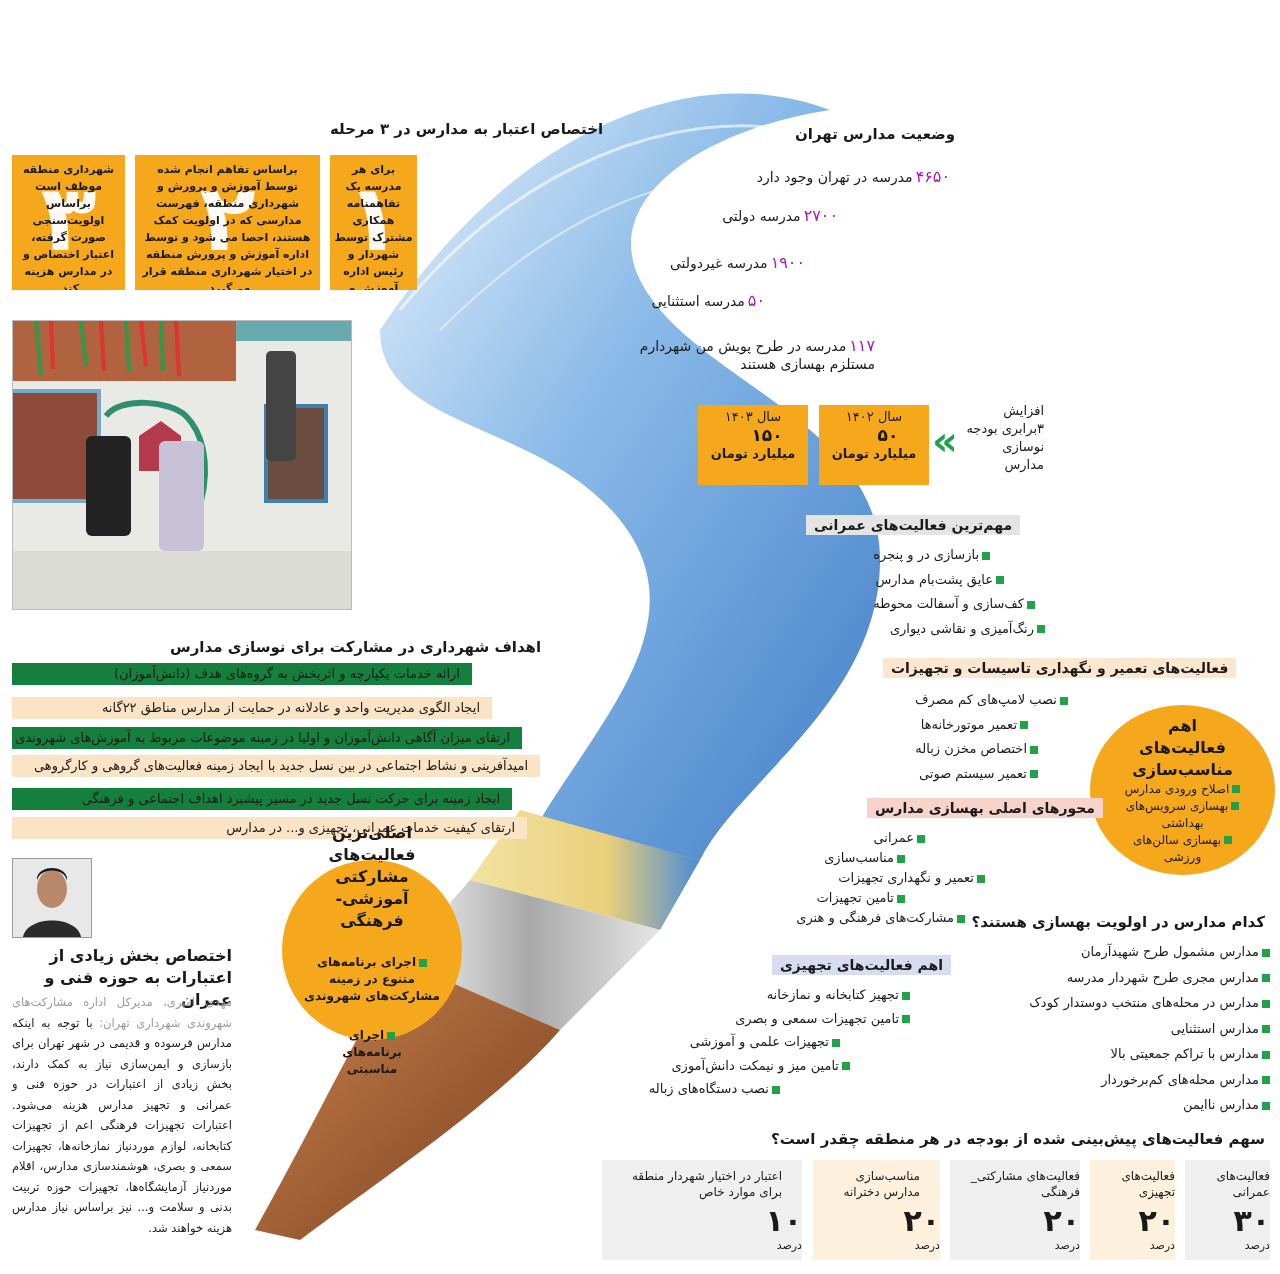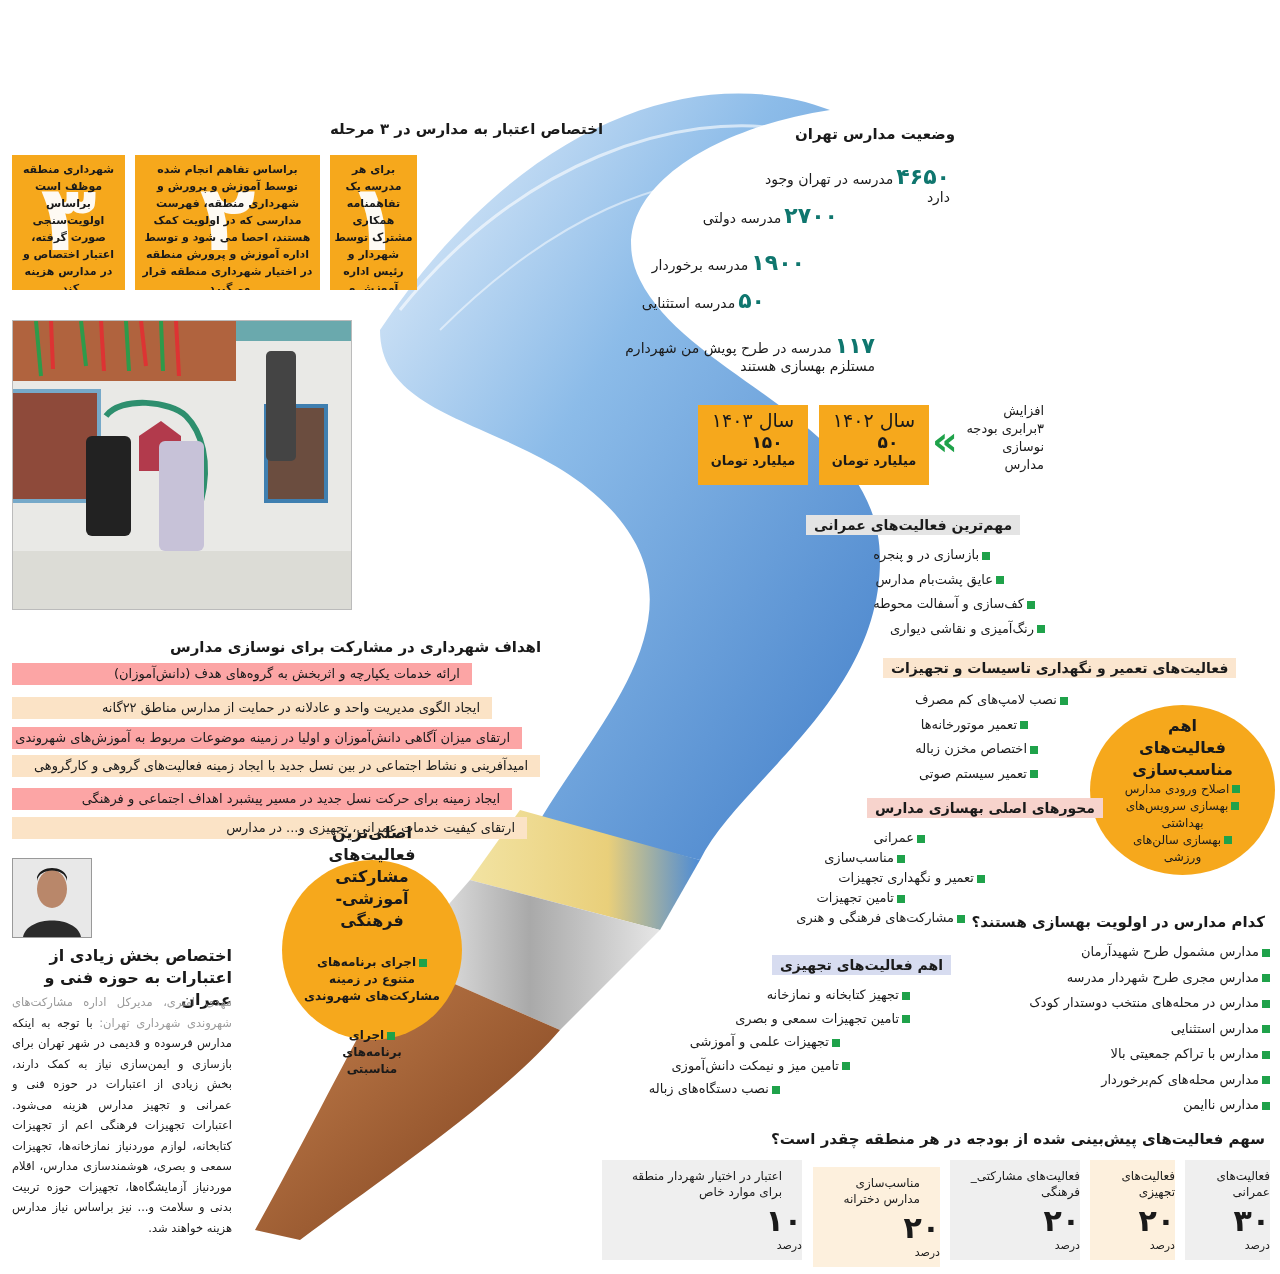--- a/index.html
+++ b/index.html
@@ -1,43 +1,43 @@
 <!DOCTYPE html>
 <html><head>
 <meta charset="utf-8">
 <style>
   * { box-sizing: border-box; margin: 0; padding: 0; }
   html, body { width: 1280px; height: 1274px; background: #ffffff; overflow: hidden; }
   body { position: relative; font-family: "DejaVu Sans", sans-serif; color: #1a1a1a; direction: rtl; }
   .abs { position: absolute; }
   .bold { font-weight: bold; }
-  .orange { background: #fca5a5; }
+  .orange { background: #15803d; }
   .peach { background: #fbe3c6; }
   .green-sq { display: inline-block; width: 8px; height: 8px; background: #1fa24a; margin-left: 3px; vertical-align: middle; }
 
   
   .brush-svg { position: absolute; left: 0; top: 0; width: 1280px; height: 1274px; z-index: 0; }
   .layer { z-index: 2; }
 
   
   .title { font-weight: bold; font-size: 15px; white-space: nowrap; }
   .label-bar { font-weight: bold; font-size: 14px; padding: 2px 8px; white-space: nowrap; }
 
   
   .stage { background: #f6a81c; text-align: center; font-size: 11px; font-weight: bold; line-height: 17px; padding: 6px 4px; overflow: hidden; }
   .stage .num { position: absolute; left: 0; right: 0; top: 18px; font-size: 92px; color: #ffffff; font-weight: bold; opacity: 0.95; line-height: 1; z-index: 0; }
   .stage .txt { position: relative; z-index: 1; }
 
   
   .stat { font-size: 14px; white-space: nowrap; line-height: 18px; }
-  .stat .n { color: #0f766e; font-weight: bold; font-size: 22px; margin-left: 3px; }
+  .stat .n { color: #a21caf; font-weight: normal; font-size: 16px; margin-left: 3px; }
 
   
   .budget { background: #f6a81c; text-align: center; width: 110px; height: 80px; padding-top: 4px; }
-  .budget .yr { font-size: 19px; }
+  .budget .yr { font-size: 13px; }
   .budget .amt { font-size: 17px; font-weight: bold; line-height: 22px; margin-left: 28px; }
   .budget .unit { font-size: 13px; font-weight: bold; }
 
   ul.lst { list-style: none; }
   ul.lst li { font-size: 13px; line-height: 24.5px; white-space: nowrap; }
 
   
   .goal { height: 22px; font-size: 13px; line-height: 22px; padding-right: 12px; white-space: nowrap; }
 
   
@@ -133,21 +133,21 @@
 </div>
 
 <div class="abs layer title" style="left:770px; top:125px; width:185px; text-align:right;">وضعیت مدارس تهران</div>
 <div class="abs layer stat" style="right:330px; top:168px; width:200px; white-space:normal;">
   <span class="n">۴۶۵۰</span><span>مدرسه در تهران وجود دارد</span>
 </div>
 <div class="abs layer stat" style="right:442px; top:207px;">
   <span class="n">۲۷۰۰</span><span>مدرسه دولتی</span>
 </div>
 <div class="abs layer stat" style="right:475px; top:254px;">
-  <span class="n">۱۹۰۰</span><span>مدرسه برخوردار</span>
+  <span class="n">۱۹۰۰</span><span>مدرسه غیردولتی</span>
 </div>
 <div class="abs layer stat" style="right:515px; top:292px;">
   <span class="n">۵۰</span><span>مدرسه استثنایی</span>
 </div>
 <div class="abs layer stat" style="right:405px; top:337px; width:260px; white-space:normal;">
   <span class="n">۱۱۷</span><span>مدرسه در طرح پویش من شهردارم مستلزم بهسازی هستند</span>
 </div>
 
 <div class="abs layer" style="left:964px; top:402px; width:80px; font-size:13px; line-height:18px; text-align:right;">افزایش ۳برابری بودجه نوسازی مدارس</div>
 <div class="abs layer" style="left:932px; top:418px; font-size:40px; color:#1fa24a; font-weight:bold; direction:ltr;">«</div>
@@ -251,21 +251,21 @@
 <div class="abs layer share cream" style="left:1090px; top:1160px; width:85px;">
   <div class="sl">فعالیت‌های تجهیزی</div>
   <div class="sv">۲۰</div>
   <div class="su">درصد</div>
 </div>
 <div class="abs layer share gray" style="left:950px; top:1160px; width:130px;">
   <div class="sl">فعالیت‌های مشارکتی_ فرهنگی</div>
   <div class="sv">۲۰</div>
   <div class="su">درصد</div>
 </div>
-<div class="abs layer share cream" style="left:813px; top:1160px; width:127px;margin-top:7px;">
+<div class="abs layer share cream" style="left:813px; top:1160px; width:127px;">
   <div class="sl" style="padding:0 20px;">مناسب‌سازی مدارس دخترانه</div>
   <div class="sv">۲۰</div>
   <div class="su">درصد</div>
 </div>
 <div class="abs layer share gray" style="left:602px; top:1160px; width:200px;">
   <div class="sl" style="padding:0 20px;">اعتبار در اختیار شهردار منطقه برای موارد خاص</div>
   <div class="sv">۱۰</div>
   <div class="su">درصد</div>
 </div>
 

